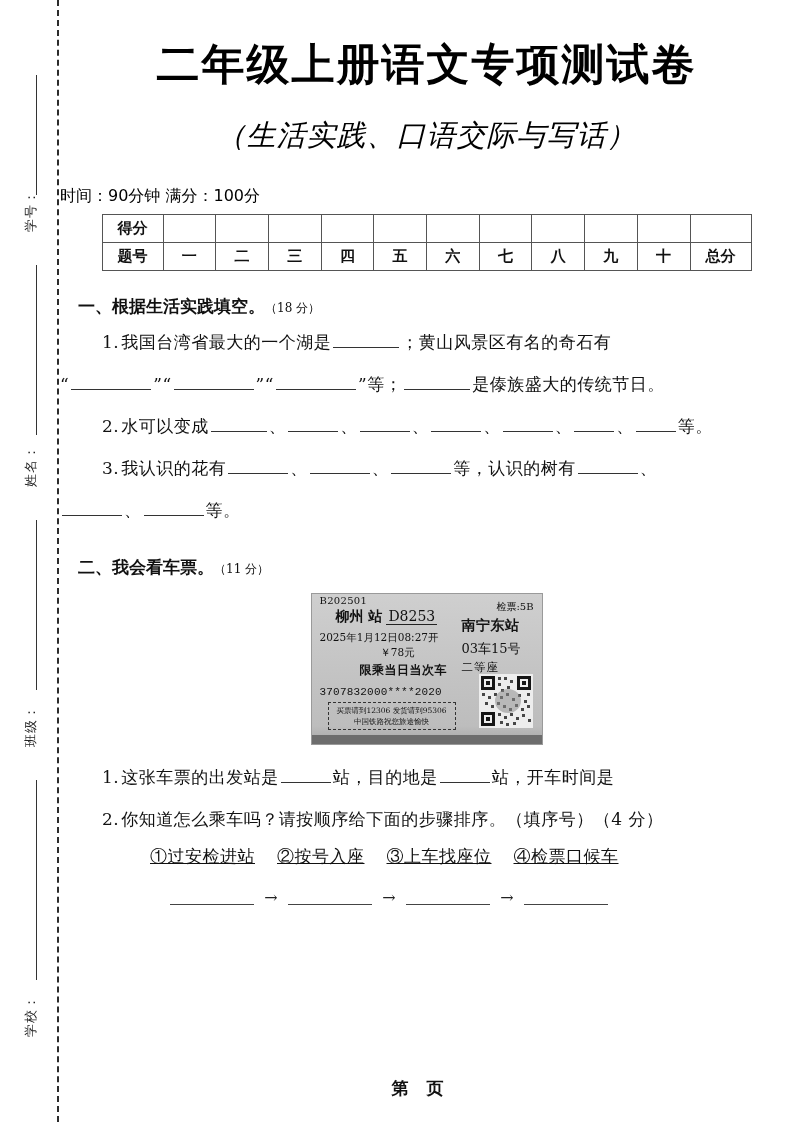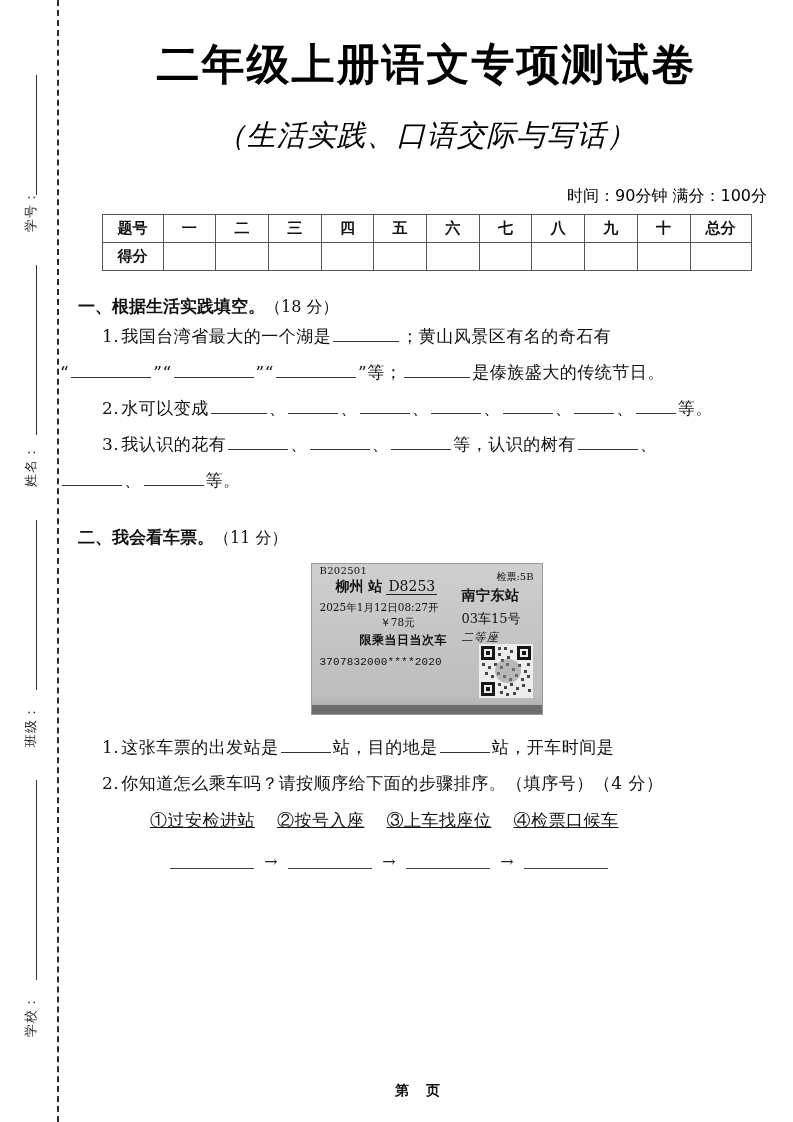--- a/index.html
+++ b/index.html
@@ -68,25 +68,25 @@
     text-align: center;
     font-family: "DejaVu Sans", "Liberation Sans", sans-serif;
     font-size: 29px;
     letter-spacing: 1px;
     margin-top: 22px;
     color: #000;
     font-style: italic;
   }
 
   .meta {
-    text-align: right;
+    text-align: left;
     font-family: "DejaVu Sans", "Liberation Sans", sans-serif;
     font-size: 16px;
     margin-top: 30px;
-    padding-right: 26px;
+    padding-right: 56px;
     color: #000;
   }
 
   
   .scoretable {
     margin: 7px auto 0 auto;
     border-collapse: collapse;
     width: 650px;
   }
   .scoretable td {
@@ -104,29 +104,29 @@
   
   .section-head {
     font-family: "DejaVu Sans", "Liberation Sans", serif;
     font-weight: bold;
     font-size: 17px;
     margin: 24px 0 0 18px;
   }
   .section-head .pts {
     font-weight: normal;
     font-family: "DejaVu Serif", "Liberation Serif", serif;
-    font-size: 16px;
+    font-size: 12px;
     margin-top: 16px;
   }
 
   .q {
     font-size: 17px;
     line-height: 36px;
     margin-left: 18px;
-    margin-top: 0;
+    margin-top: 6px;
     letter-spacing: 0.5px;
   }
   .q .num { margin-right: 2px; }
   .indent { margin-left: 42px; }
   .noindent { margin-left: 0; }
 
   .bl {
     display: inline-block;
     border-bottom: 1px solid #333;
     vertical-align: baseline;
@@ -184,21 +184,21 @@
     font-size: 7.5px;
     line-height: 11px;
     text-align: center;
     width: 128px;
     box-sizing: border-box;
   }
 
   .t-check { font-size: 10px; text-align: right; }
   .t-dest { font-size: 14px; font-weight: bold; margin-top: 3px; letter-spacing: 0.5px;}
   .t-seat { font-size: 13px; margin-top: 5px; }
-  .t-class { font-size: 11.5px; margin-top: 2px; letter-spacing: 1px; font-style: italic;}
+  .t-class { font-size: 11.5px; margin-top: 2px; letter-spacing: 1px;}
 
   .qr {
     position: absolute;
     right: 9px; bottom: 16px;
     width: 54px; height: 54px;
     background: #e8e8e8;
   }
   .t-footbar {
     position: absolute;
     left: 0; right: 0; bottom: 0;
@@ -234,21 +234,21 @@
     text-decoration: underline;
   }
   .opts span.opt { margin-right: 22px; white-space: nowrap; }
 
   .footer {
     position: absolute;
     left: 0; right: 12px; bottom: 22px;
     text-align: center;
     font-family: "DejaVu Sans", "Liberation Sans", sans-serif;
     font-weight: bold;
-    font-size: 14px;
+    font-size: 17px;
     letter-spacing: 6px;
   }
 </style>
 </head>
 <body>
 
 <div class="binding">
   <div class="cutline"></div>
 
   <div class="bindseg" style="top:75px;height:120px;"></div>
@@ -266,47 +266,47 @@
 
 <div class="sheet">
 
   <div class="title">二年级上册语文专项测试卷</div>
   <div class="subtitle">（生活实践、口语交际与写话）</div>
   <div class="meta">时间：90分钟  满分：100分</div>
 
   <table class="scoretable">
     <tbody>
         <tr>
+      <td class="hdr">得分</td>
+      <td></td>
+      <td></td>
+      <td></td>
+      <td></td>
+      <td></td>
+      <td></td>
+      <td></td>
+      <td></td>
+      <td></td>
+      <td></td>
+      <td class="tot"></td>
+    </tr>
+    <tr>
       <td class="hdr">题号</td>
       <td>一</td>
       <td>二</td>
       <td>三</td>
       <td>四</td>
       <td>五</td>
       <td>六</td>
       <td>七</td>
       <td>八</td>
       <td>九</td>
       <td>十</td>
       <td class="tot">总分</td>
     </tr>
-    <tr>
-      <td class="hdr">得分</td>
-      <td></td>
-      <td></td>
-      <td></td>
-      <td></td>
-      <td></td>
-      <td></td>
-      <td></td>
-      <td></td>
-      <td></td>
-      <td></td>
-      <td class="tot"></td>
-    </tr>
   </tbody>
     </table>
 
   <div class="section-head">
     <span>一、根据生活实践填空。</span><span class="pts">（18 分）</span>
   </div>
 
   <div class="q indent">
     <span class="num">1.</span><span>我国台湾省最大的一个湖是</span><span class="bl b66"></span><span>；黄山风景区有名的奇石有</span>
   </div>
@@ -335,20 +335,24 @@
     <div class="ticket">
       <div class="t-left">
         <div class="t-serial">B202501</div>
         <div class="t-station">
           <span>柳州 站</span><span class="t-train">D8253</span>
         </div>
         <div class="t-date">2025年1月12日08:27开</div>
         <div class="t-price">￥78元</div>
         <div class="t-limit">限乘当日当次车</div>
         <div class="t-id">3707832000****2020</div>
+        <div class="t-dashbox">
+          <div>买票请到12306   发货请到95306</div>
+          <div>中国铁路祝您旅途愉快</div>
+        </div>
       </div>
       <div class="t-right">
         <div class="t-check">检票:5B</div>
         <div class="t-dest">南宁东站</div>
         <div class="t-seat">03车15号</div>
         <div class="t-class">二等座</div>
       </div>
       <div class="qr">
         <svg width="54" height="54" viewBox="0 0 54 54" aria-hidden="true">
           <rect x="0" y="0" width="54" height="54" fill="#ededed"></rect>

